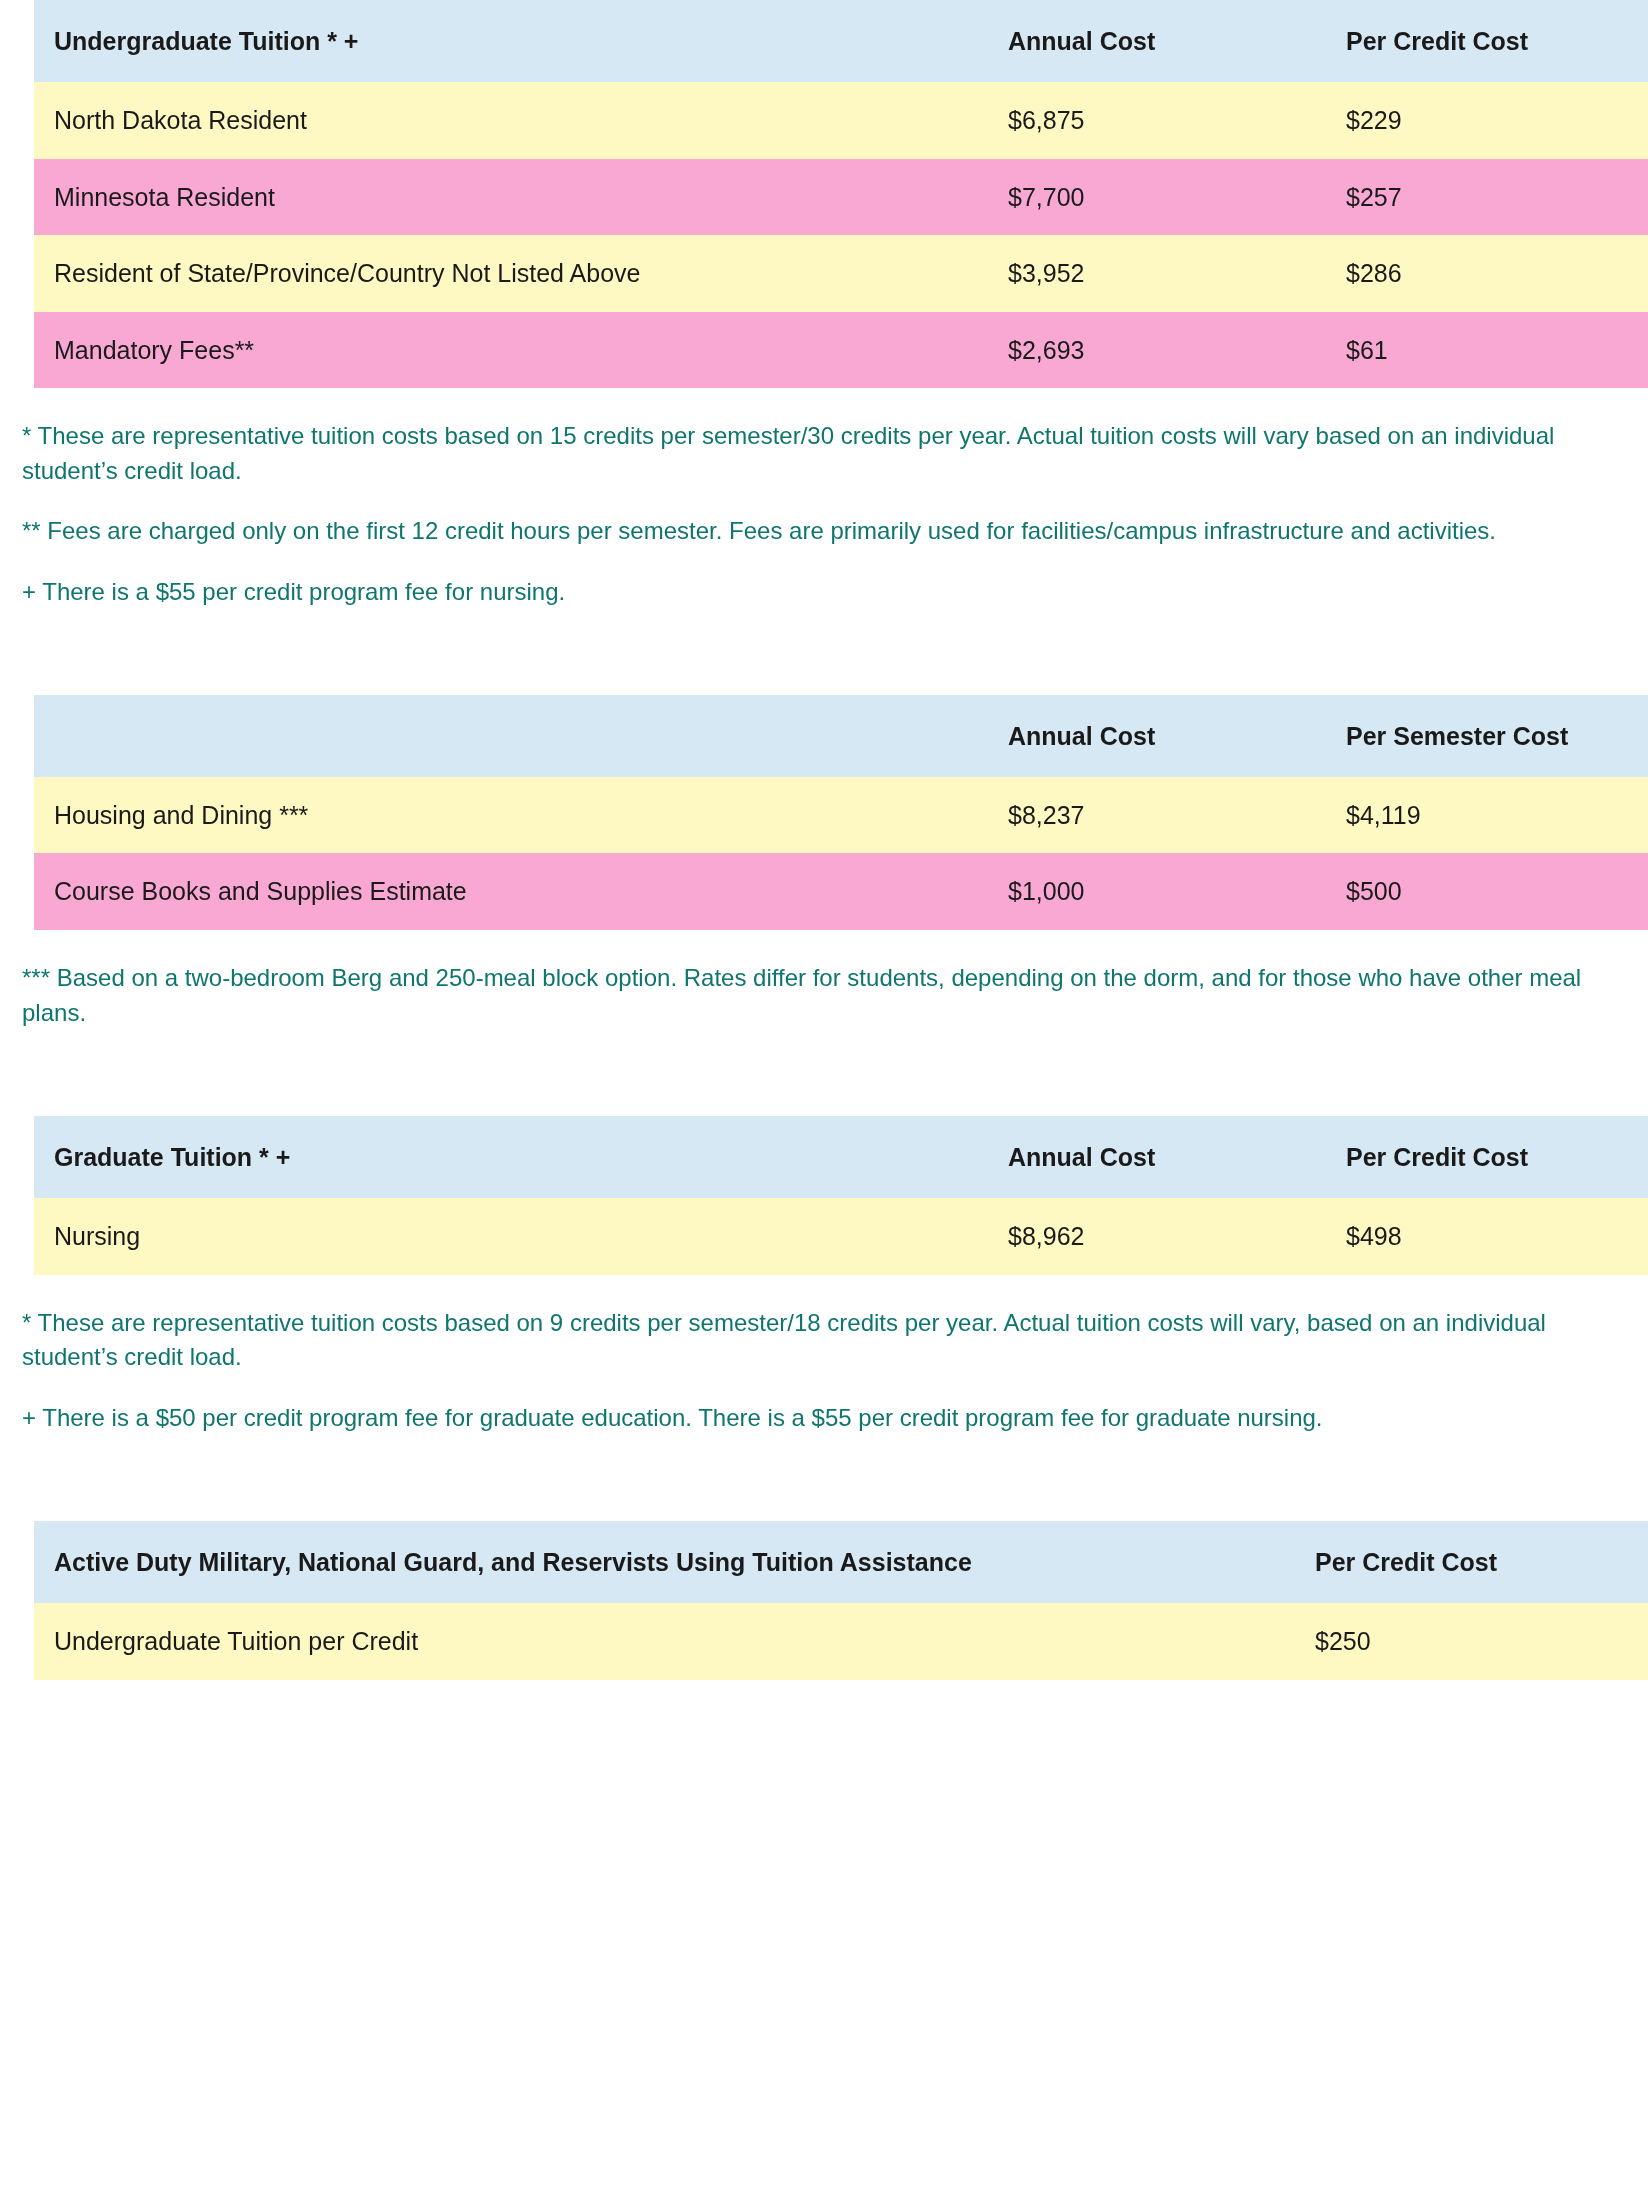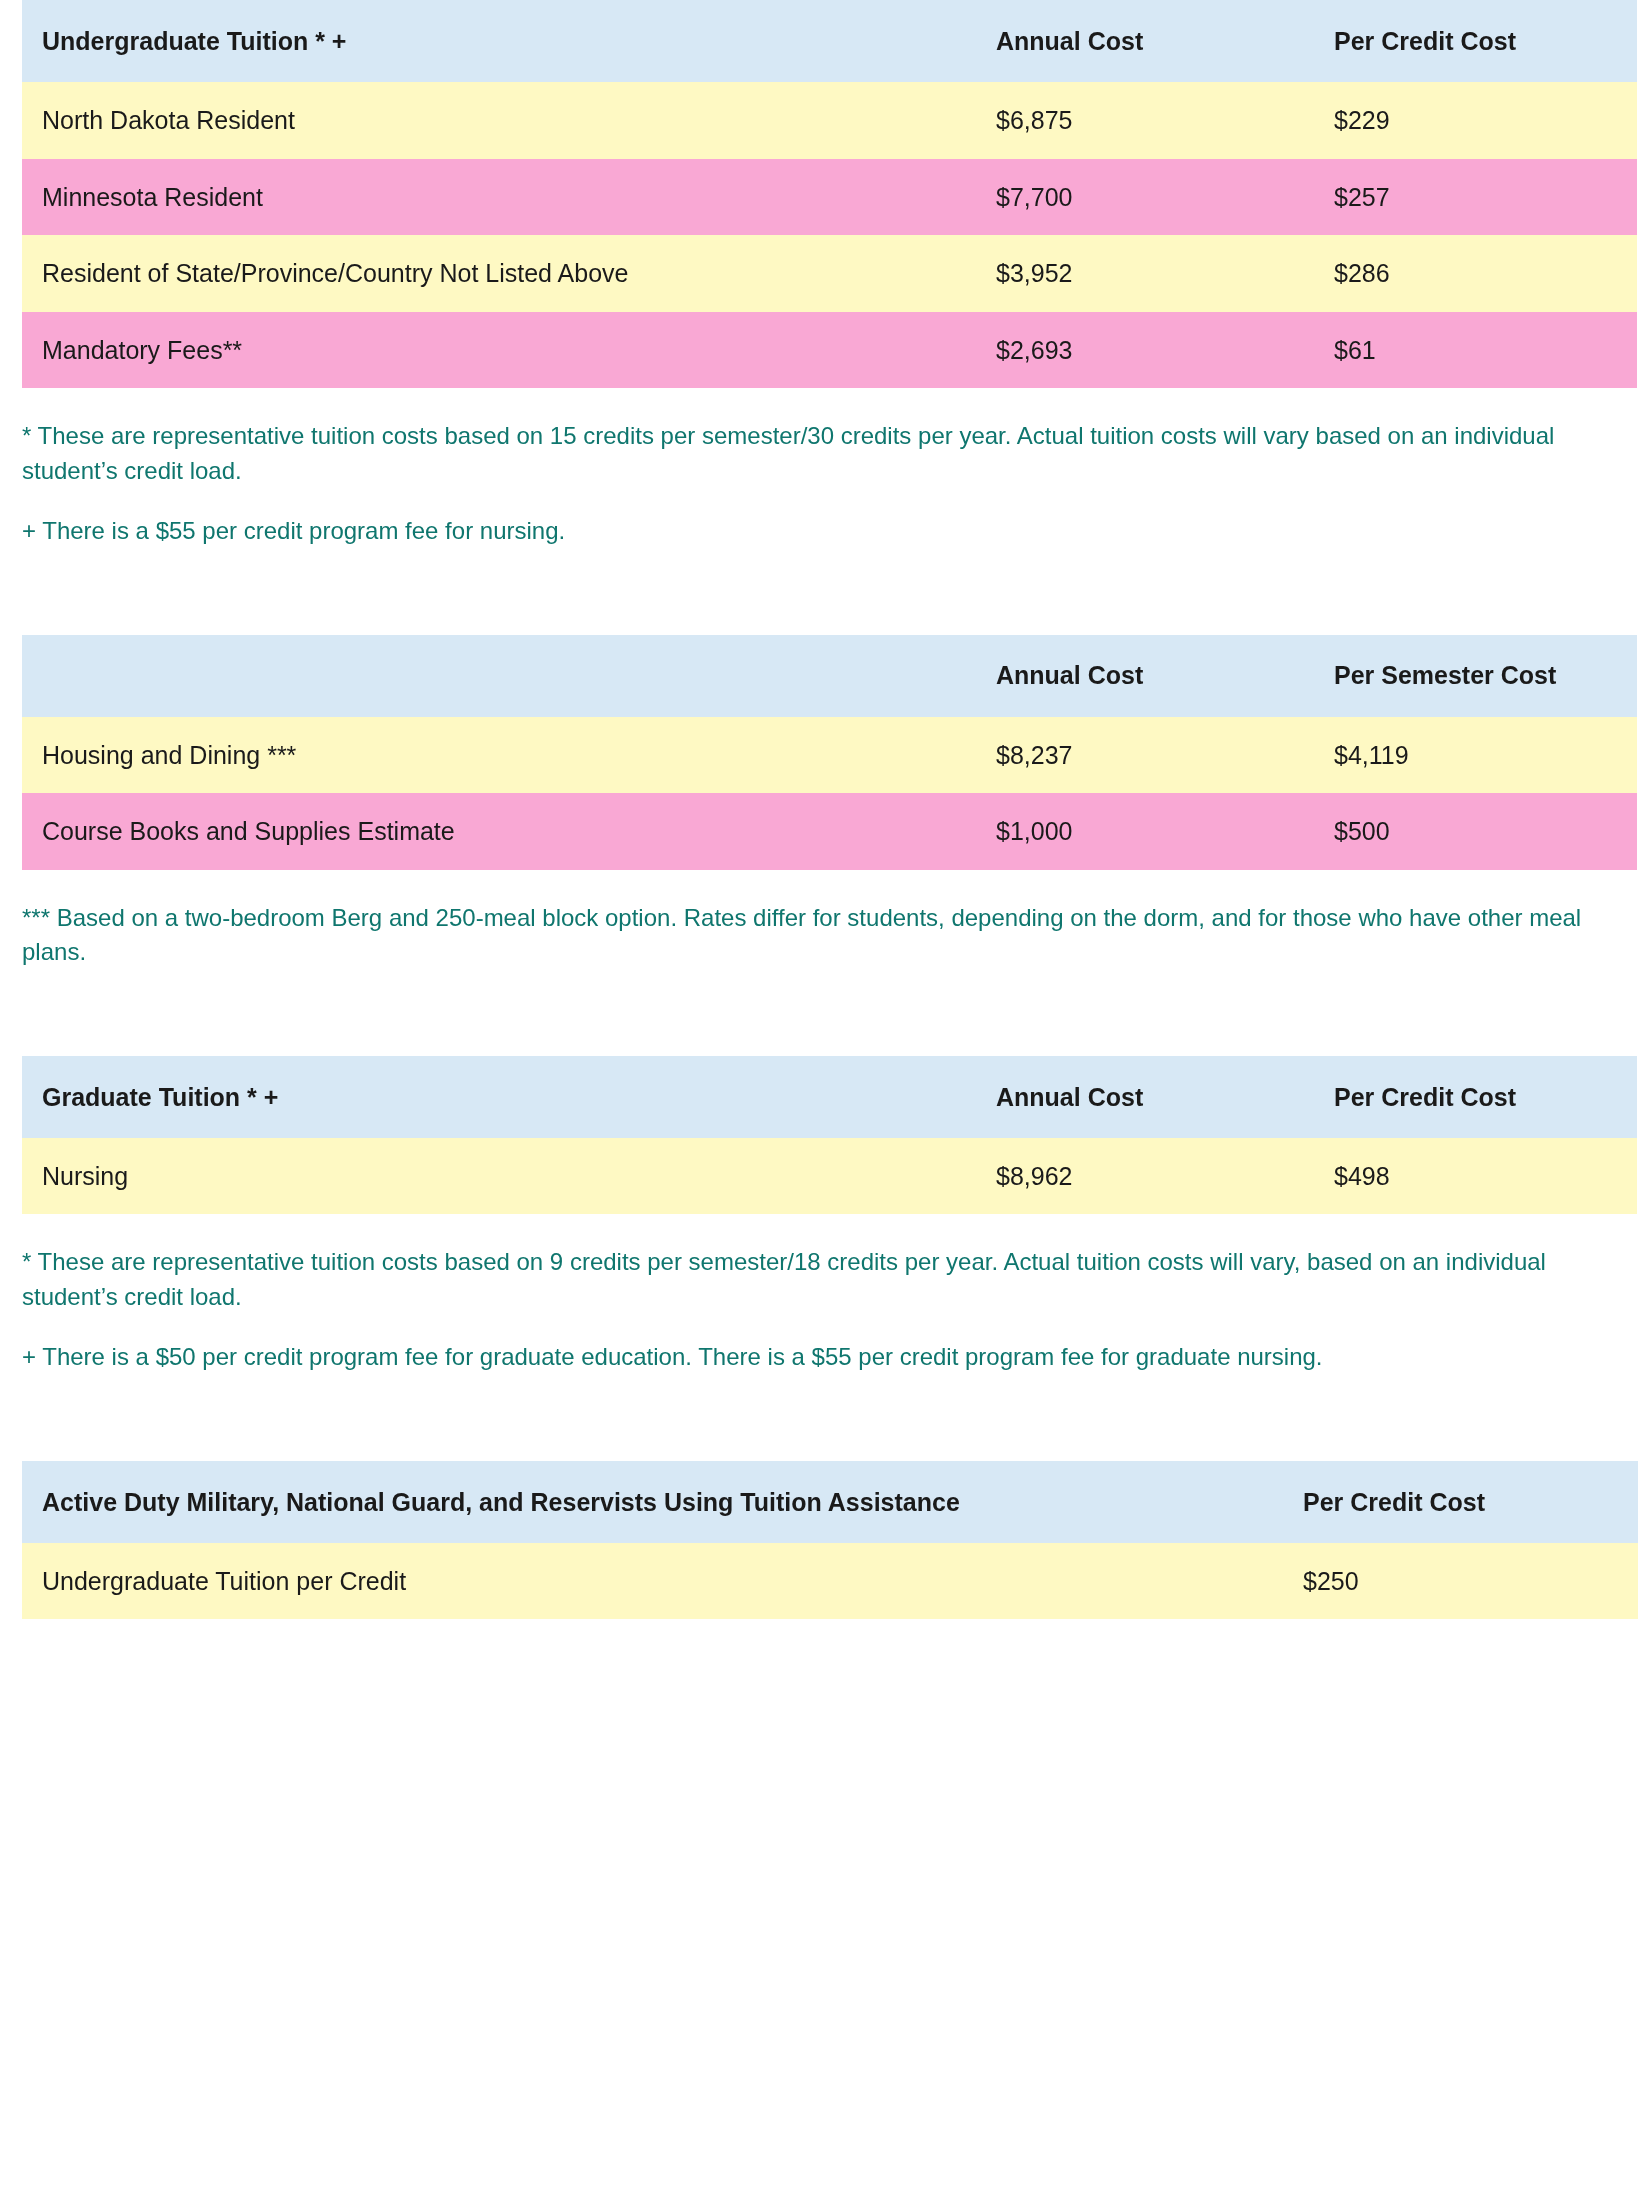--- a/index.html
+++ b/index.html
@@ -50,21 +50,21 @@
     margin: 31px 22px 0 22px;
   }
   .note {
     font-size: 24px;
     line-height: 1.45;
     margin: 0 0 25.6px 0;
     max-width: 1608px;
     color: #0f766e;
   }
   .gap-lg { height: 60px; }
-  .table-block { margin-top: 0; }
+  .table-block { margin-top: 0; padding-left: 12px; }
 </style>
 </head>
 <body>
 
 <div class="page">
 
   <div class="table-block">
     <table class="cost-table">
       <colgroup>
           <col class="c1">
@@ -98,20 +98,21 @@
           <td>Mandatory Fees**</td>
           <td>$2,693</td>
           <td>$61</td>
         </tr>
       </tbody>
     </table>
   </div>
 
   <div class="notes">
     <p class="note">* These are representative tuition costs based on 15 credits per semester/30 credits per year. Actual tuition costs will vary based on an individual student’s credit load.</p>
+    <p class="note">** Fees are charged only on the first 12 credit hours per semester. Fees are primarily used for facilities/campus infrastructure and activities.</p>
     <p class="note">+ There is a $55 per credit program fee for nursing.</p>
   </div>
 
   <div class="gap-lg"></div>
 
   <div class="table-block">
     <table class="cost-table">
       <colgroup>
           <col class="c1">
           <col class="c2">

